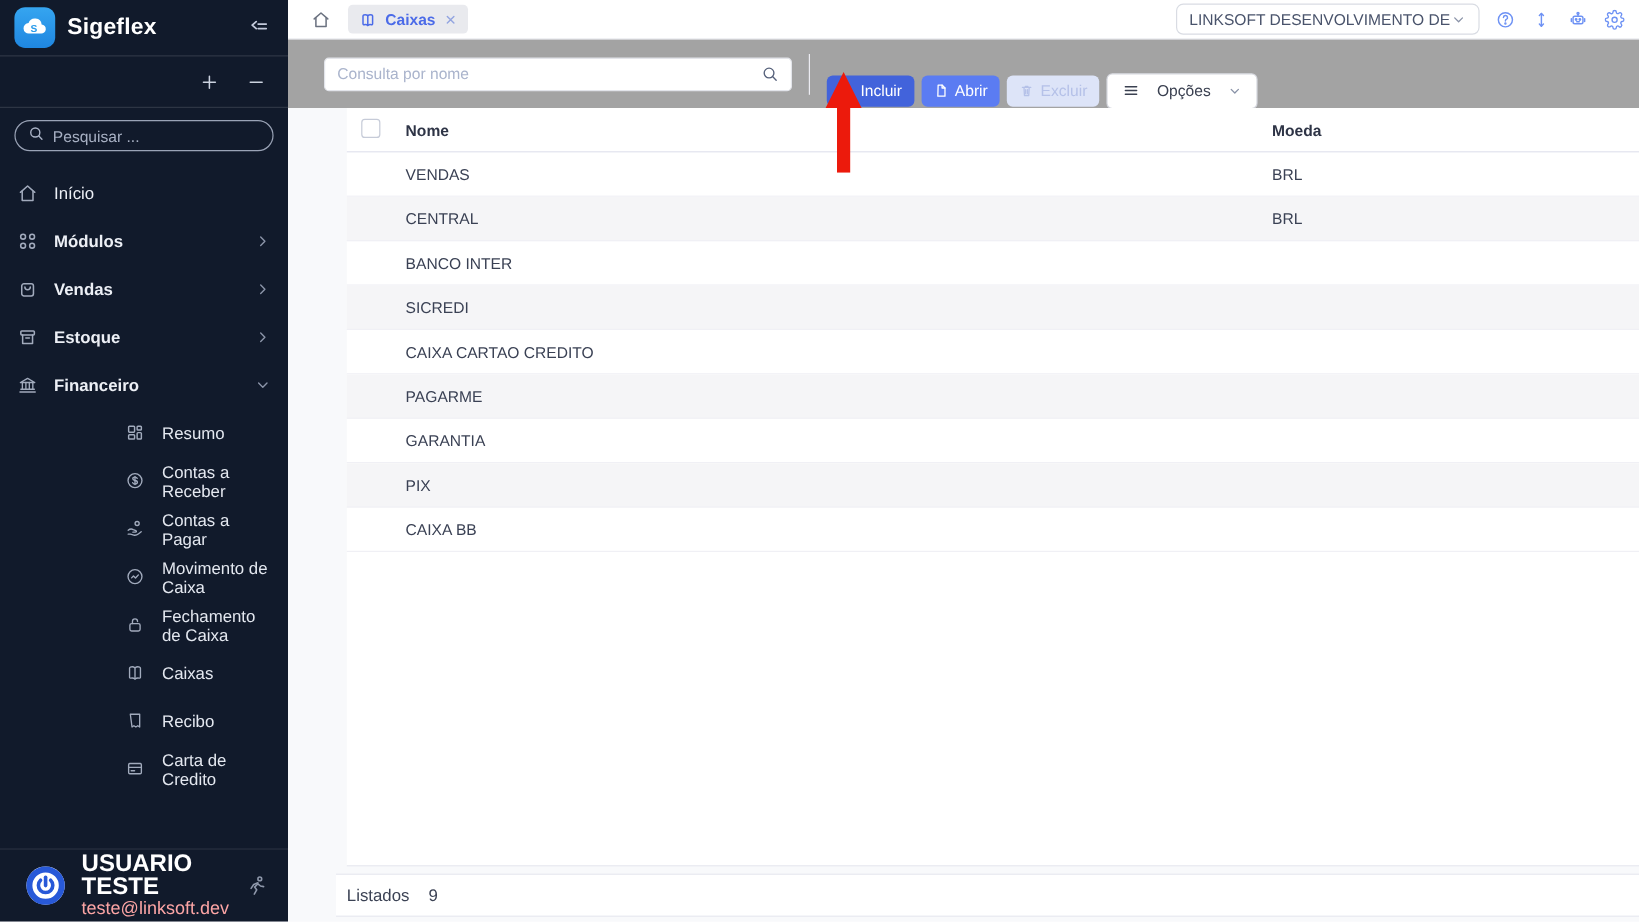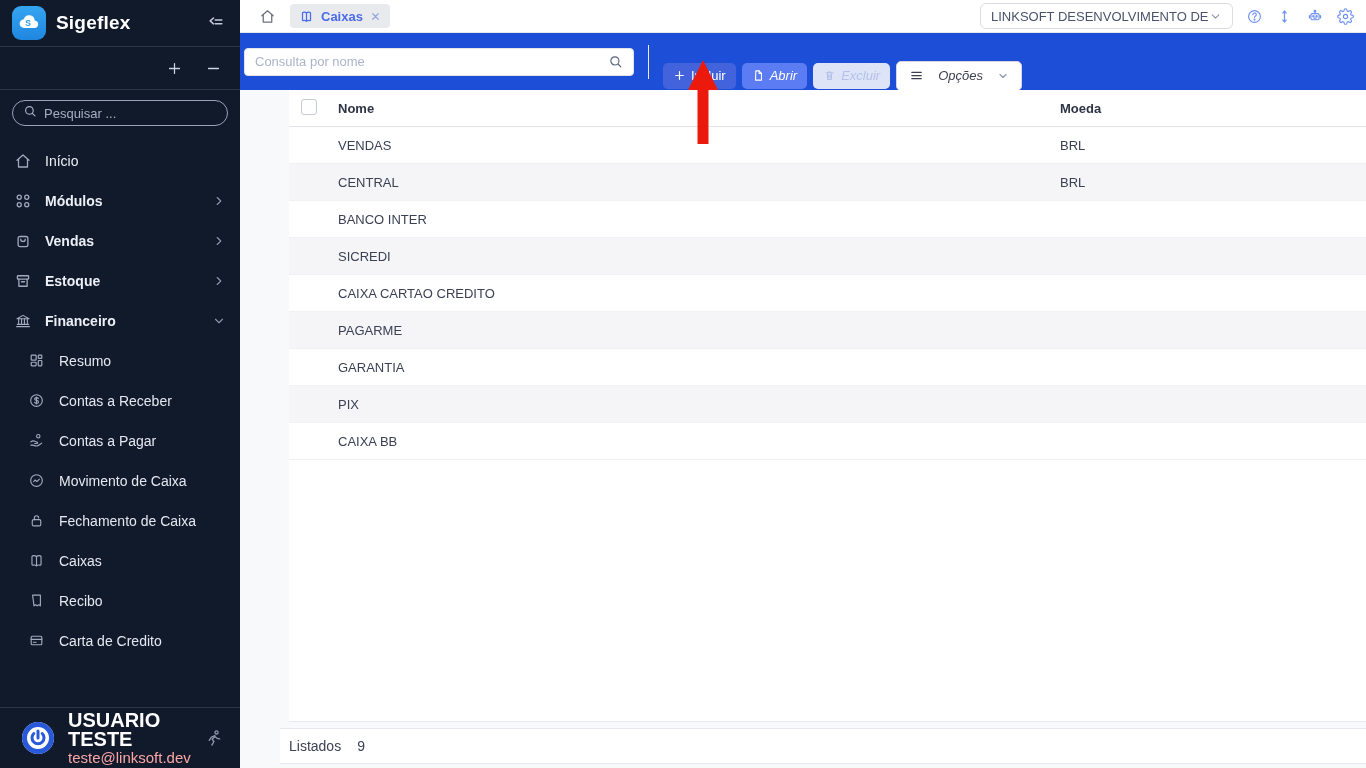--- a/index.html
+++ b/index.html
@@ -17,21 +17,21 @@
   .sb-search-wrap { padding:10px 12px; }
   .sb-search { width:100%; height:26px; border:1px solid #9aa3b6; border-radius:13px; background:transparent; display:flex; align-items:center; padding:0 10px; gap:7px; color:#aab3c6; }
   .sb-search input { border:none; outline:none; background:transparent; color:#dfe4ee; font-size:13px; width:100%; font-family:"Liberation Sans", sans-serif; }
   .sb-search input::placeholder { color:#a7b0c3; }
   .nav { flex:1; padding-top:5px; overflow:hidden; }
   .nav-item { height:40px; display:flex; align-items:center; padding:0 14px; font-size:14px; color:#eceff5; cursor:pointer; }
   .nav-item .nicon { width:18px; height:18px; display:flex; color:#a2abbd; margin-right:13px; }
   .nav-item .nlabel { flex:1; }
   .nav-item.bold .nlabel { font-weight:bold; }
   .nav-item .chev { color:#8b94a8; display:flex; }
-  .nav-item.sub { padding-left:28px; font-size:14px; color:#e4e8f0; }
+  .nav-item.sub { padding-left:60px; font-size:14px; color:#e4e8f0;margin-left:44px; }
   .sb-user { height:61px; border-top:1px solid rgba(255,255,255,.12); display:flex; align-items:center; padding:0 16px 0 20px; gap:12px; background:#111a2b; }
   .avatar { width:36px; height:36px; min-width:36px; }
   .u-name { font-size:20px; font-weight:bold; color:#fff; line-height:19px; }
   .u-mail { font-size:15px; color:#fca5a5; }
   .u-info { flex:1; }
   .logout-ic { color:#8e97aa; display:flex; cursor:pointer; }
 
   
   .main { flex:1; height:768px; position:relative; background:#f8f9fb; display:flex; flex-direction:column; }
   .tabbar { height:33px; background:#fff; border-bottom:1px solid #e5e7ec; display:flex; align-items:center; padding:0 12px 0 19px; gap:14px; }
@@ -39,28 +39,28 @@
   .tab-pill { height:24px; background:#e9eaee; border-radius:4px; display:flex; align-items:center; padding:0 9px; gap:7px; cursor:pointer; }
   .tab-pill .tlabel { font-size:13px; font-weight:bold; color:#4b6be8; }
   .tab-pill .ticon { color:#4b6be8; display:flex; }
   .tab-pill .tclose { color:#93a5e0; display:flex; cursor:pointer; }
   .tb-right { margin-left:auto; display:flex; align-items:center; gap:13px; }
   .company-sel { width:253px; height:26px; border:1px solid #d9dce3; border-radius:6px; background:#fff; display:flex; align-items:center; padding:0 10px; cursor:pointer; }
   .company-sel .ctext { font-size:13px; color:#49536b; flex:1; white-space:nowrap; overflow:hidden; }
   .company-sel .cchev { color:#8a93a8; display:flex; }
   .tb-ic { color:#6e92f4; display:flex; cursor:pointer; }
 
-  .toolbar { height:57px; background:#1d4ed8; display:flex; align-items:center; padding-left:4px; }
+  .toolbar { height:57px; background:#a3a3a3; display:flex; align-items:center; padding-left:30px; }
   .consulta { width:390px; height:28px; border:1px solid #e2e4ea; border-radius:4px; background:#fff; display:flex; align-items:center; padding:0 10px; }
   .consulta input { border:none; outline:none; flex:1; font-size:13px; color:#3a4154; font-family:"Liberation Sans", sans-serif; }
   .consulta input::placeholder { color:#aab4cc; }
   .consulta .sic { color:#55607a; display:flex; }
   .tb-divider { width:1px; height:34px; background:#ececf2; margin:0 14px; }
   .btn { height:26px; border-radius:5px; display:flex; align-items:center; gap:5px; padding:0 10px; font-size:13px; cursor:pointer; border:none; font-family:"Liberation Sans", sans-serif;margin-top:28px; }
-  .btn + .btn { margin-left:6px;font-style:italic; }
+  .btn + .btn { margin-left:6px; }
   .btn-incluir { background:#4263db; color:#fff; }
   .btn-abrir { background:#5b7cf2; color:#fff; }
   .btn-excluir { background:#dde4f8; color:#b5c1e8; cursor:default; }
   .btn-opcoes { background:#fff; color:#3a4050; border:1px solid #d5d7de; height:30px; margin-left:8px; padding:0 12px; gap:14px; }
   .btn svg { display:block; }
 
   .content { flex:1; position:relative;margin-left:40px; }
   .table-card { position:absolute; left:9px; top:0; width:1108px; height:632px; background:#fff; border-right:1px solid #e6e8ef; border-bottom:1px solid #e6e8ef; }
   .thead, .trow { display:grid; grid-template-columns:49px 722px 1fr; align-items:center; }
   .thead { height:37px; border-bottom:1px solid #e2e3ee; font-size:13px; font-weight:bold; color:#2e3446; }

